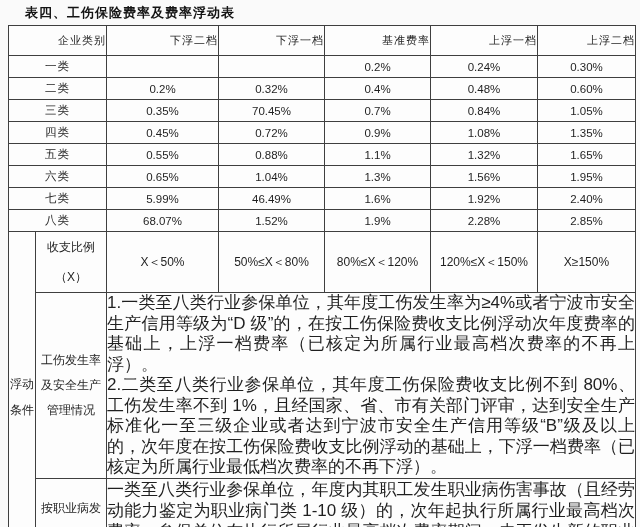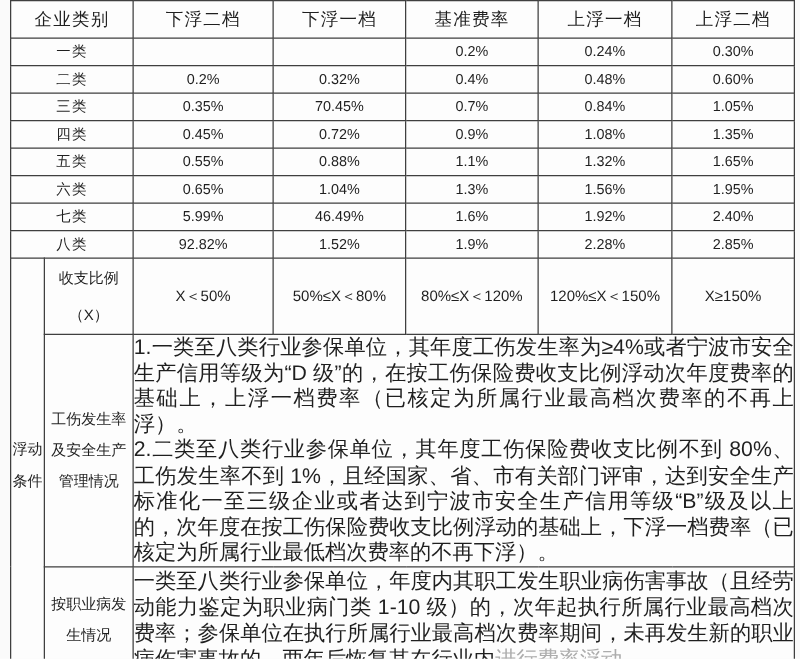--- a/index.html
+++ b/index.html
@@ -27,21 +27,21 @@
   }
   table.rate-table td{
     border:1px solid #3f3f3f;
     text-align:center;
     vertical-align:middle;
     font-size:12px;
     padding:0;
     overflow:hidden;
   }
   tr.r-hdr{height:30px;}
-  tr.r-hdr td{font-size:14px;letter-spacing:1px;}
+  tr.r-hdr td{font-size:11px;letter-spacing:1px;text-align:right;}
   tr.r-data{height:22px;}
   tr.r-data td{font-size:11.5px;}
   tr.r-data td.cat{letter-spacing:1px;}
   tr.r-ratio{height:46px;}
   tr.r-ratio td{font-size:12px;}
   tr.r-s2{height:166px;}
   tr.r-s3{height:82px;}
   td.side-label{
     font-size:13px;
     line-height:26px;
@@ -71,20 +71,21 @@
     line-height:20.5px;
     text-align:justify;
   }
   tr.r-s3 .para-cell p{line-height:21px;}
   .faded{color:#909090;opacity:.75;margin-top:48px;}
 </style>
 </head>
 <body>
 
 <div class="page">
+  <div class="doc-title">表四、工伤保险费率及费率浮动表</div>
 
   <table class="rate-table">
     <colgroup>
       <col style="width:27px">
         <col style="width:71px">
         <col style="width:112px">
       <col style="width:106px">
         <col style="width:106px">
         <col style="width:107px">
         <col style="width:98px">
@@ -151,21 +152,21 @@
     <tr class="r-data">
       <td colspan="2" class="cat">七类</td>
       <td>5.99%</td>
       <td>46.49%</td>
       <td>1.6%</td>
       <td>1.92%</td>
       <td>2.40%</td>
     </tr>
     <tr class="r-data">
       <td colspan="2" class="cat">八类</td>
-      <td>92.82%</td>
+      <td>68.07%</td>
       <td>1.52%</td>
       <td>1.9%</td>
       <td>2.28%</td>
       <td>2.85%</td>
     </tr>
 
     <tr class="r-ratio">
       <td rowspan="3" class="side-label">浮动条件</td>
       <td class="ratio-label">收支比例（X）</td>
       <td>X＜50%</td>

